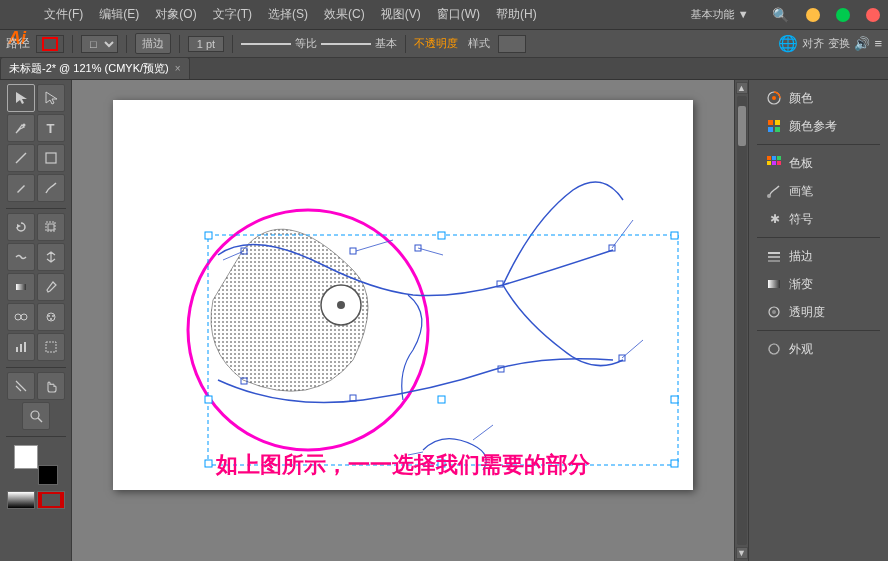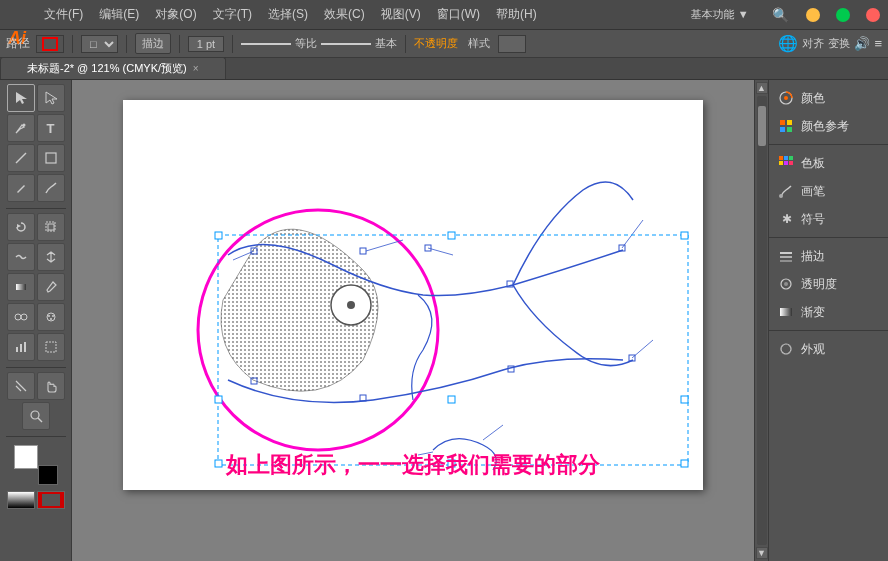--- a/index.html
+++ b/index.html
@@ -23,21 +23,21 @@
     #toolbar .toolbar-sep { width: 1px; height: 18px; background: #3a3a3a; margin: 0 2px; }
     #toolbar .toolbar-btn { background: #636363; border: 1px solid #3a3a3a; color: #ccc; padding: 2px 6px; font-size: 11px; cursor: pointer; border-radius: 2px; }
     #toolbar .stroke-preview { width: 28px; height: 18px; background: #535353; border: 1px solid #3a3a3a; display: flex; align-items: center; justify-content: center; }
     #toolbar .toolbar-select { background: #636363; border: 1px solid #3a3a3a; color: #ccc; font-size: 11px; padding: 1px 4px; }
     #toolbar .weight-input { width: 36px; background: #636363; border: 1px solid #3a3a3a; color: #ccc; font-size: 11px; padding: 1px 4px; text-align: center; }
     #toolbar .right-btns { margin-left: auto; display: flex; align-items: center; gap: 4px; }
     #toolbar .right-btn { color: #ccc; font-size: 11px; cursor: pointer; }
 
     
     #tabbar { height: 22px; background: #4a4a4a; display: flex; align-items: flex-end; border-bottom: 1px solid #333; }
-    #tabbar .tab { background: #6a6a6a; color: #ddd; font-size: 11px; padding: 3px 26px; border-top-left-radius: 3px; border-top-right-radius: 3px; border: 1px solid #3a3a3a; border-bottom: none; display: flex; align-items: center; gap: 6px; cursor: pointer; }
+    #tabbar .tab { background: #6a6a6a; color: #ddd; font-size: 11px; padding: 3px 8px; border-top-left-radius: 3px; border-top-right-radius: 3px; border: 1px solid #3a3a3a; border-bottom: none; display: flex; align-items: center; gap: 6px; cursor: pointer; }
     #tabbar .tab.active { background: #535353; color: #fff; }
     #tabbar .tab-close { font-size: 10px; color: #aaa; cursor: pointer; }
 
     
     #main-layout { display: flex; height: calc(561px - 30px - 28px - 22px); }
 
     
     #left-toolbar { width: 72px; background: #535353; border-right: 1px solid #3a3a3a; padding: 4px 2px; display: flex; flex-direction: column; align-items: center; }
     #left-toolbar .tool-row { display: flex; gap: 2px; margin-bottom: 2px; }
     #left-toolbar .tool-btn { width: 28px; height: 28px; background: #636363; border: 1px solid #4a4a4a; display: flex; align-items: center; justify-content: center; cursor: pointer; font-size: 13px; color: #ccc; border-radius: 2px; }
@@ -54,21 +54,21 @@
     
     #caption { position: absolute; bottom: 10px; left: 50%; transform: translateX(-50%); font-size: 22px; color: #ff0080; white-space: nowrap; font-weight: bold; margin-top: 40px; }
 
     
     #vscrollbar { width: 14px; background: #535353; border-left: 1px solid #3a3a3a; display: flex; flex-direction: column; align-items: center; padding: 2px 0; }
     #vscrollbar .scroll-arrow { width: 12px; height: 12px; background: #636363; border: 1px solid #4a4a4a; display: flex; align-items: center; justify-content: center; cursor: pointer; font-size: 9px; color: #ccc; }
     #vscrollbar .scroll-track { flex: 1; width: 10px; background: #4a4a4a; margin: 2px 0; position: relative; border-radius: 2px; }
     #vscrollbar .scroll-thumb { width: 8px; height: 40px; background: #888; border-radius: 2px; position: absolute; top: 10px; left: 1px; }
 
     
-    #right-panel { width: 120px; background: #535353; border-left: 1px solid #3a3a3a; padding: 4px 0; }
+    #right-panel { width: 140px; background: #535353; border-left: 1px solid #3a3a3a; padding: 4px 8px; }
     #right-panel .panel-item { display: flex; align-items: center; padding: 5px 8px; cursor: pointer; gap: 6px; }
     #right-panel .panel-icon { width: 18px; height: 18px; display: flex; align-items: center; justify-content: center; font-size: 13px; }
     #right-panel .panel-label { color: #ddd; font-size: 12px; }
     #right-panel .panel-sep { height: 1px; background: #3a3a3a; margin: 4px 0; }
   </style>
 </head>
 <body>
 
 <div id="titlebar">
   <span class="ai-logo">Ai</span>
@@ -424,40 +424,40 @@
             <line x1="2" y1="5" x2="14" y2="5" stroke="#ccc" stroke-width="2"></line>
             <line x1="2" y1="9" x2="14" y2="9" stroke="#ccc" stroke-width="1.5"></line>
             <line x1="2" y1="13" x2="14" y2="13" stroke="#ccc" stroke-width="1"></line>
           </svg>
       </div>
       <span class="panel-label">描边</span>
     </div>
     <div class="panel-item">
       <div class="panel-icon">
         <svg width="16" height="16" viewBox="0 0 16 16">
-            <circle cx="8" cy="8" r="5" fill="none" stroke="#ccc" stroke-width="1.2"></circle>
-            <circle cx="8" cy="8" r="2" fill="#ccc" opacity="0.5"></circle>
-          </svg>
-      </div>
-      <span class="panel-label">透明度</span>
-    </div>
-    <div class="panel-item">
-      <div class="panel-icon">
-        <svg width="16" height="16" viewBox="0 0 16 16">
             <defs>
               <linearGradient id="pg">
                 <stop offset="0%" stop-color="#fff"></stop>
                 <stop offset="100%" stop-color="#333"></stop>
               </linearGradient>
             </defs>
             <rect x="2" y="4" width="12" height="8" fill="url(#pg)"></rect>
           </svg>
       </div>
       <span class="panel-label">渐变</span>
     </div>
+    <div class="panel-item">
+      <div class="panel-icon">
+        <svg width="16" height="16" viewBox="0 0 16 16">
+            <circle cx="8" cy="8" r="5" fill="none" stroke="#ccc" stroke-width="1.2"></circle>
+            <circle cx="8" cy="8" r="2" fill="#ccc" opacity="0.5"></circle>
+          </svg>
+      </div>
+      <span class="panel-label">透明度</span>
+    </div>
     <div class="panel-sep"></div>
     <div class="panel-item">
       <div class="panel-icon">
         <svg width="16" height="16" viewBox="0 0 16 16">
             <circle cx="8" cy="8" r="5" fill="none" stroke="#ccc" stroke-width="1.2"></circle>
             <circle cx="8" cy="8" r="5" fill="none" stroke="#888" stroke-width="1" stroke-dasharray="1,1"></circle>
           </svg>
       </div>
       <span class="panel-label">外观</span>
     </div>

